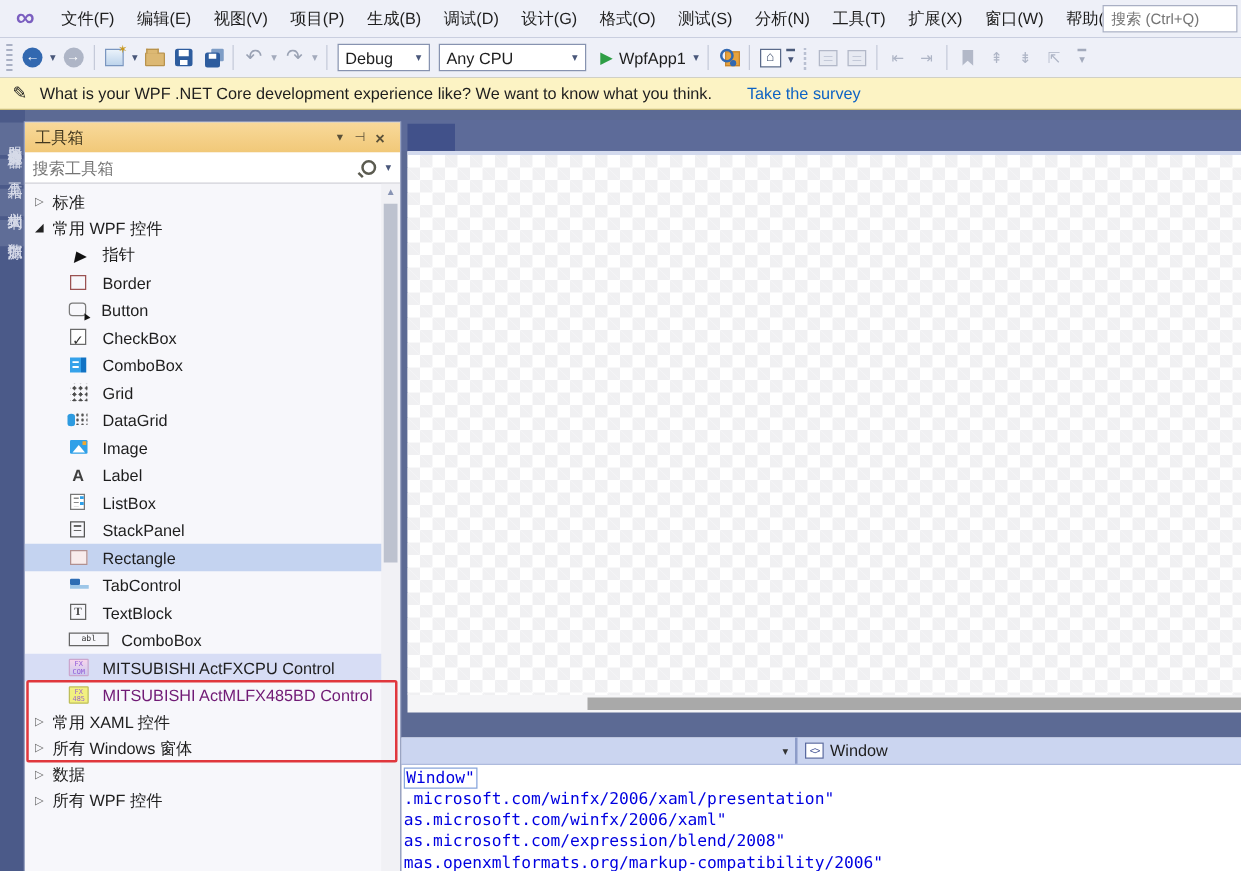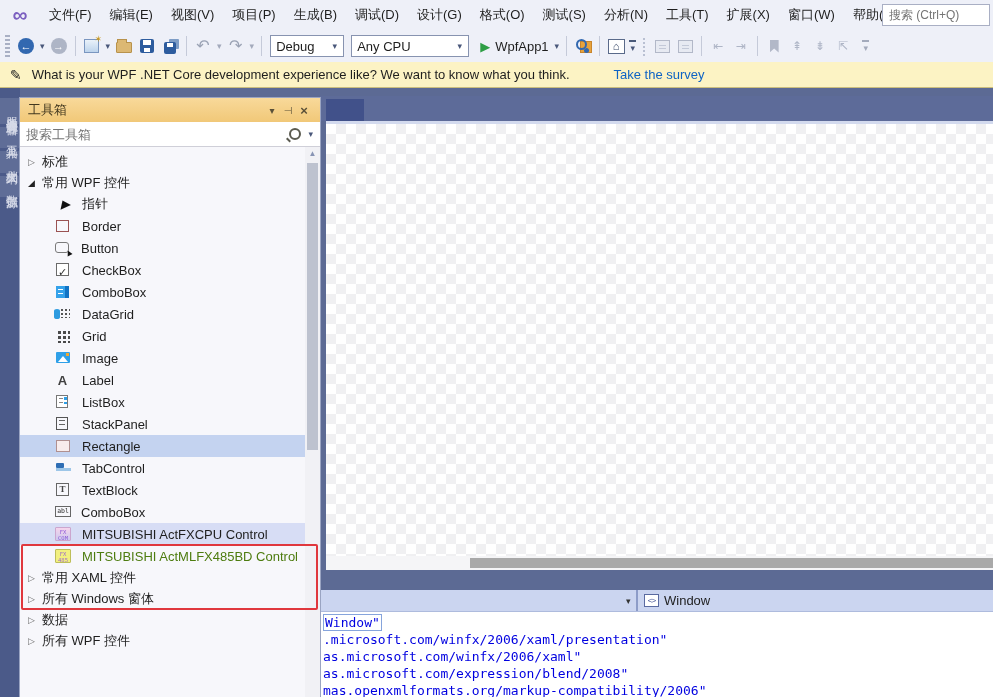--- a/index.html
+++ b/index.html
@@ -45,21 +45,21 @@
   .ovf::before { content:""; width:7px; height:2px; background:#4A5A7A; margin-bottom:1px; }
   .ovf.dis::before { background:#A3AABC; }
   .gbox { width:15px; height:13px; border:1px solid #B2B8C8; background:#E7EAF2; position:relative; }
   .gbox::before { content:""; position:absolute; inset:3px; background:repeating-linear-gradient(0deg,#C3C9D8 0 1px,transparent 1px 3px); }
   .ic-bookmark { width:9px; height:13px; background:#B2B8C8; clip-path:polygon(0 0,100% 0,100% 100%,50% 70%,0 100%); }
   .garr { color:#AEB5C6; font-size:12px; }
 
   
   .notifbar { position:absolute; left:0; top:62px; width:993px; height:26px; background:#FCF3C4; border-bottom:1px solid #CBBE7D; display:flex; align-items:center; padding:0 10px; }
   .notif-icon { font-size:14px; color:#222; margin-right:10px; transform:rotate(0deg); }
-  .notif-link { color:#0E63C4; margin-left:44px; cursor:pointer; }
+  .notif-link { color:#0E63C4; margin-left:28px; cursor:pointer; }
 
   
   .workspace { position:absolute; left:0; top:88px; width:993px; height:609px; background:#5C6A94; }
 
   
   .side-strip { position:absolute; left:0; top:0; width:20px; height:100%; background:#4B5A89; }
   .vtab { writing-mode:vertical-rl; width:20px; background:#5F6D97; color:#D6DAE8; font-size:12px; padding:9px 0; text-align:center; letter-spacing:1px; margin-bottom:3px; cursor:default; }
   .vtab:first-child { margin-top:10px; }
 
   
@@ -71,21 +71,21 @@
   .tbx-search { height:25px; background:#fff; border-bottom:1px solid #CFCFD8; display:flex; align-items:center; padding:0 6px; }
   .tbx-search input { flex:1; border:none; outline:none; font-size:13px; color:#8E8E8E; font-family:inherit; background:transparent; }
   .mag { width:12px; height:12px; border:2px solid #5b5b50; border-radius:50%; position:relative; margin-right:6px; }
   .mag::after { content:""; position:absolute; width:5px; height:2px; background:#5b5b50; transform:rotate(45deg); left:-5px; top:9px; }
   .tbx-list { flex:1; position:relative; padding-top:4px; overflow:hidden; }
   .row { height:22px; display:flex; align-items:center; cursor:default; white-space:nowrap; }
   .row.cat { height:21px; padding-left:8px; gap:7px; }
   .row.item { padding-left:34px; }
   .row.sel { background:#C4D3F0; }
   .row.hov { background:#D7DDF5; }
-  .row.dis .lbl { color:#4d7c0f; }
+  .row.dis .lbl { color:#701a75; }
   .arrow-c { color:#6a6a6a; font-size:9px; }
   .arrow-e { color:#222; font-size:9px; }
   
   .ic { width:17px; height:16px; display:inline-flex; align-items:center; justify-content:center; flex:0 0 17px; margin-right:11px; position:relative; }
   .i-pointer::before { content:"▶"; font-size:10px; color:#111; transform:rotate(-115deg) scaleY(1.5); }
   .i-border { width:13px; height:12px; border:1px solid #9A5252; flex:none; margin:2px 13px 2px 2px; }
   .i-button { width:14px; height:11px; border:1px solid #7a7a7a; border-radius:3px; flex:none; margin:2px 12px 3px 1px; position:relative; }
   .i-button::after { content:"▶"; position:absolute; right:-3px; bottom:-5px; font-size:7px; color:#111; transform:rotate(-115deg); }
   .i-checkbox { width:13px; height:13px; border:1px solid #6a6a6a; background:#fff; flex:none; margin:1px 13px 2px 2px; text-align:center; }
   .i-checkbox::before { content:"✓"; font-size:11px; line-height:11px; color:#2e2e2e; }
@@ -103,21 +103,21 @@
   .i-listbox::after { content:""; position:absolute; right:0; top:1px; bottom:1px; width:3px; background:repeating-linear-gradient(#2FA0E8 0 2.5px,transparent 2.5px 4.5px); }
   .i-radiobutton { width:12px; height:12px; border:2px solid #454545; border-radius:50%; flex:none; margin:2px 14px 2px 2px; position:relative; }
   .i-radiobutton::before { content:""; position:absolute; left:2px; top:2px; width:4px; height:4px; background:#454545; border-radius:50%; }
   .i-rectangle { width:14px; height:12px; border:1px solid #B09090; background:#F8ECEC; flex:none; margin:2px 12px 2px 2px; }
   .i-stackpanel { width:12px; height:13px; border:1px solid #555; flex:none; margin:1px 14px 2px 2px; position:relative; }
   .i-stackpanel::before { content:""; position:absolute; inset:2px; background:repeating-linear-gradient(#666 0 1.3px,transparent 1.3px 3.8px); }
   .i-tabcontrol { width:15px; height:9px; flex:none; margin:3px 11px 4px 2px; position:relative; }
   .i-tabcontrol::before { content:""; position:absolute; left:0; top:0; width:8px; height:5px; background:#2E6DB4; border-radius:1px; }
   .i-tabcontrol::after { content:""; position:absolute; left:0; top:5px; right:0; height:3px; background:#9DC6E8; }
   .i-textblock { width:13px; height:13px; border:1px solid #666; flex:none; margin:1px 13px 2px 2px; text-align:center; font-size:9px; font-weight:bold; color:#444; line-height:11px; font-family:"Liberation Serif",serif; }
-  .i-textbox { width:16px; height:11px; border:1px solid #666; flex:none; margin:2px 10px 3px 1px; text-align:center; font-size:6.5px; color:#333; line-height:9px; font-family:"DejaVu Sans Mono",monospace; }
+  .i-textbox { width:32px; height:11px; border:1px solid #666; flex:none; margin:2px 10px 3px 1px; text-align:center; font-size:6.5px; color:#333; line-height:9px; font-family:"DejaVu Sans Mono",monospace; }
   .i-fx { width:16px; height:14px; flex:none; margin:1px 11px 1px 1px; font-family:"DejaVu Sans Mono",monospace; font-size:5.5px; line-height:6px; text-align:center; white-space:pre-line; border-radius:1px; padding-top:1px; }
   .i-fxcom { background:linear-gradient(#F6D4EC,#CBC9EE); color:#8E5BD8; border:1px solid #CBA6CE; }
   .i-fx485 { background:#F2F080; color:#9C68C8; border:1px solid #BEBE5A; }
   .i-fxgray { background:#FBFBFD; color:#B4B4C4; border:1px solid #D4D4DC; }
   
   .tbx-scroll { position:absolute; right:0; top:49px; bottom:0; width:15px; background:#F1F1F5; }
   .tbx-scroll .up { height:14px; text-align:center; font-size:8px; color:#8894B4; line-height:14px; }
   .tbx-scroll .thumb { position:absolute; left:2px; right:2px; top:16px; height:287px; background:#BDC2CF; }
 
   
@@ -332,26 +332,26 @@
           </div>
         <div class="row item">
             <span class="i-checkbox"></span>
             <span class="lbl">CheckBox</span>
           </div>
         <div class="row item">
             <span class="i-combobox"></span>
             <span class="lbl">ComboBox</span>
           </div>
         <div class="row item">
+            <span class="i-grid"></span>
+            <span class="lbl">Grid</span>
+          </div>
+        <div class="row item">
             <span class="ic i-datagrid"></span>
             <span class="lbl">DataGrid</span>
-          </div>
-        <div class="row item">
-            <span class="i-grid"></span>
-            <span class="lbl">Grid</span>
           </div>
         <div class="row item">
             <span class="i-image"></span>
             <span class="lbl">Image</span>
           </div>
         <div class="row item">
             <span class="ic i-label">A</span>
             <span class="lbl">Label</span>
           </div>
         <div class="row item">

